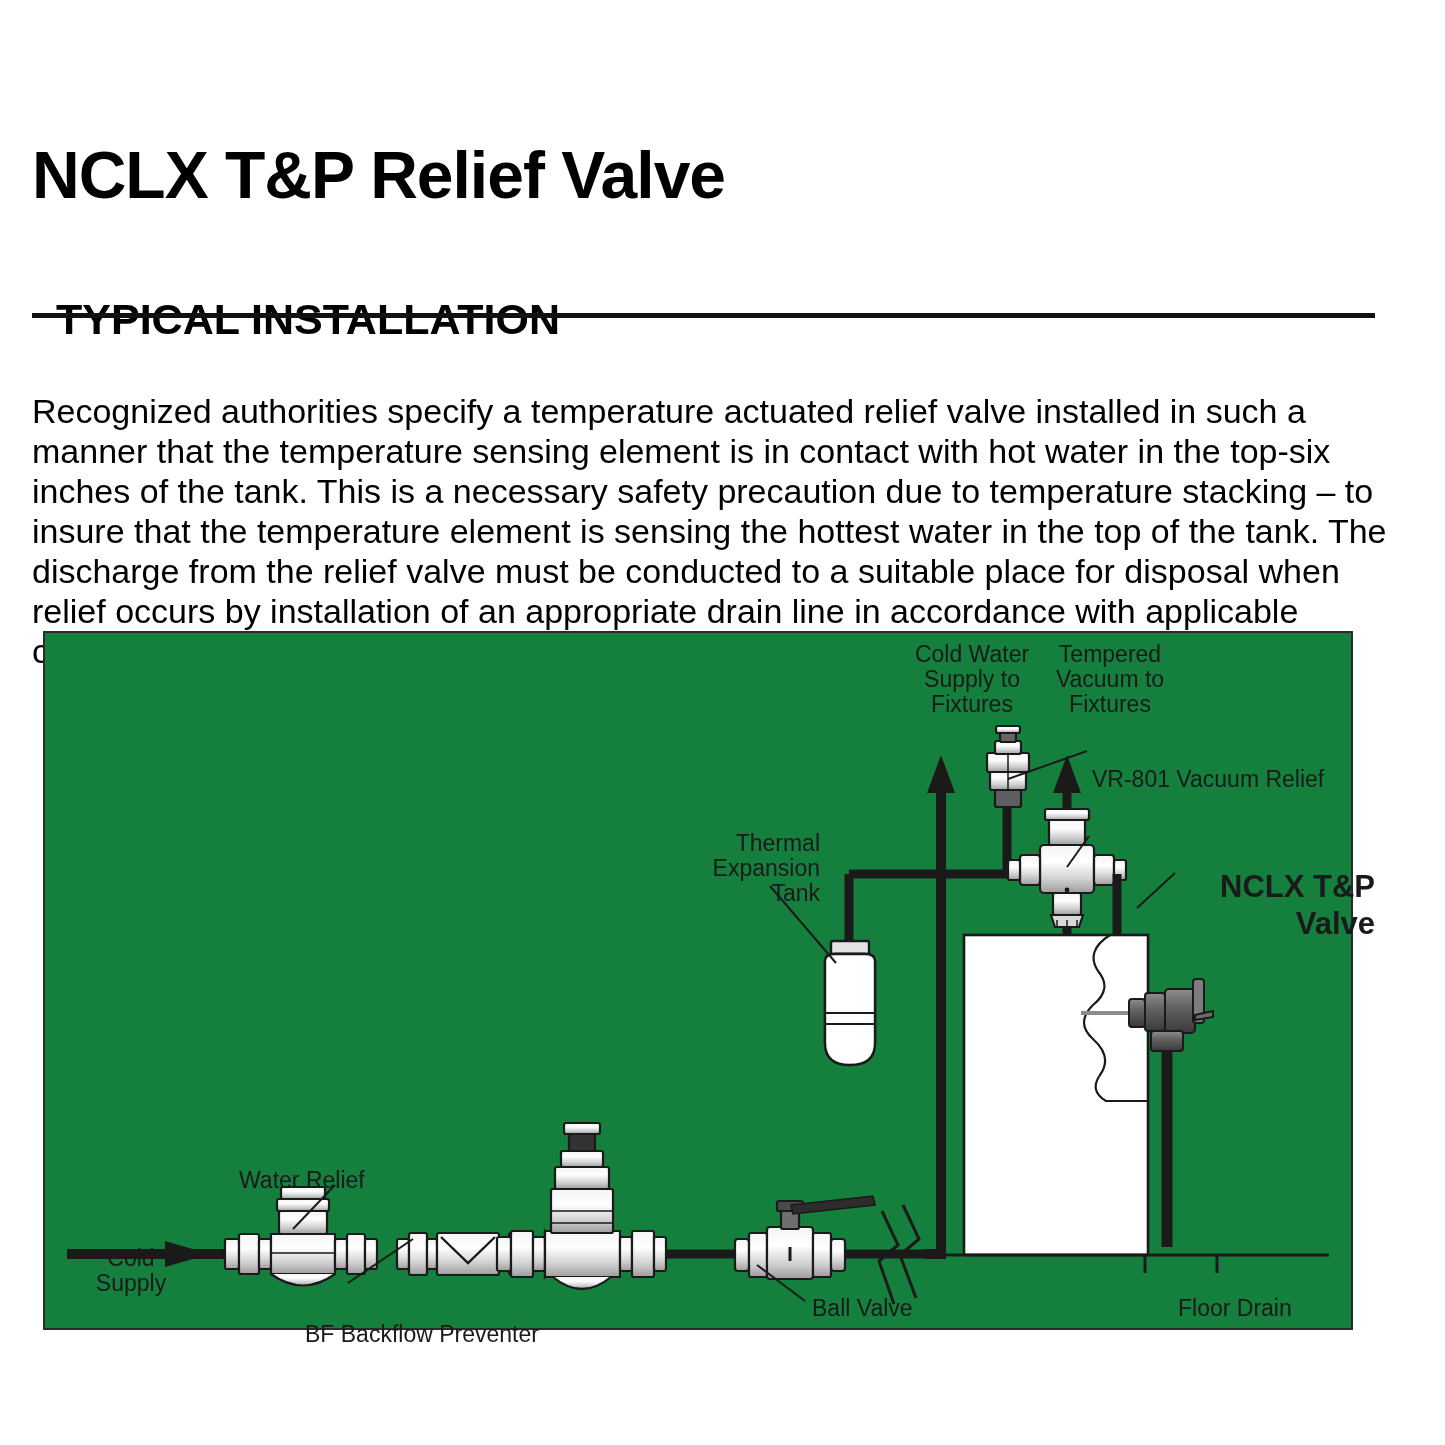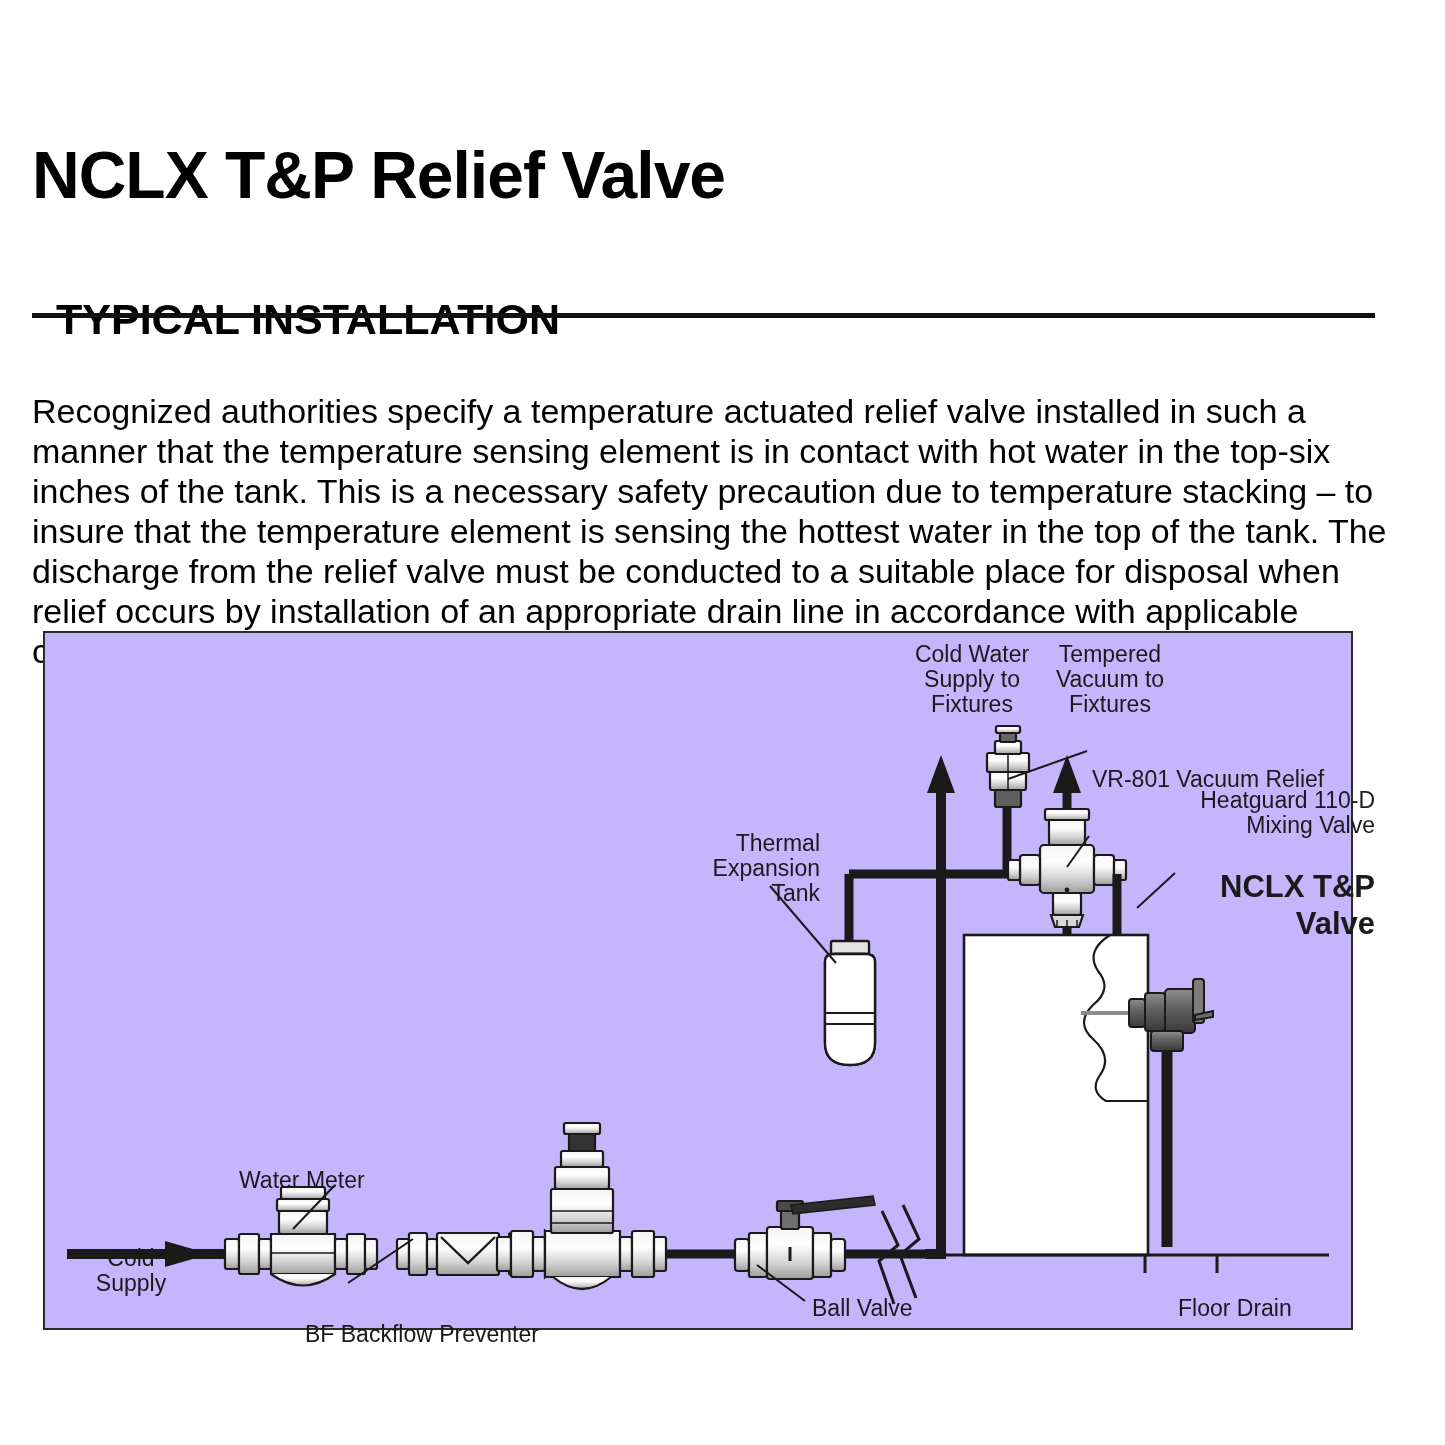--- a/index.html
+++ b/index.html
@@ -60,21 +60,21 @@
     text-align: left;
   }
   
   .diagram-frame {
     position: absolute;
     left: 43px;
     top: 631px;
     width: 1310px;
     height: 699px;
     border: 2px solid #2b2b2b;
-    background: #c4b5fd;
+    background: #15803d;
     box-sizing: border-box;
   }
   .diagram-svg {
     position: absolute;
     left: 0; top: 0;
     width: 100%;
     height: 100%;
     display: block;
   }
   
@@ -313,31 +313,29 @@
     <div class="dlabel ctr lbl-cold">Cold Water
 Supply to
 Fixtures</div>
 
     <div class="dlabel ctr lbl-tempered">Tempered
 Vacuum to
 Fixtures</div>
 
     <div class="dlabel lbl-vr801">VR-801 Vacuum Relief</div>
 
-    <div class="dlabel rt lbl-heatguard">Heatguard 110-D
-Mixing Valve</div>
 
     <div class="dlabel rt lbl-thermal">Thermal
 Expansion
 Tank</div>
 
     <div class="dlabel rt bold lbl-nclx">NCLX T&amp;P
 Valve</div>
 
-    <div class="dlabel lbl-watermeter">Water Meter</div>
+    <div class="dlabel lbl-watermeter">Water Relief</div>
 
     <div class="dlabel ctr lbl-mainsup">Cold
 Supply</div>
 
     <div class="dlabel lbl-backflow">BF Backflow Preventer</div>
 
     <div class="dlabel lbl-ballvalve">Ball Valve</div>
 
     <div class="dlabel lbl-floordrain">Floor Drain</div>
 

